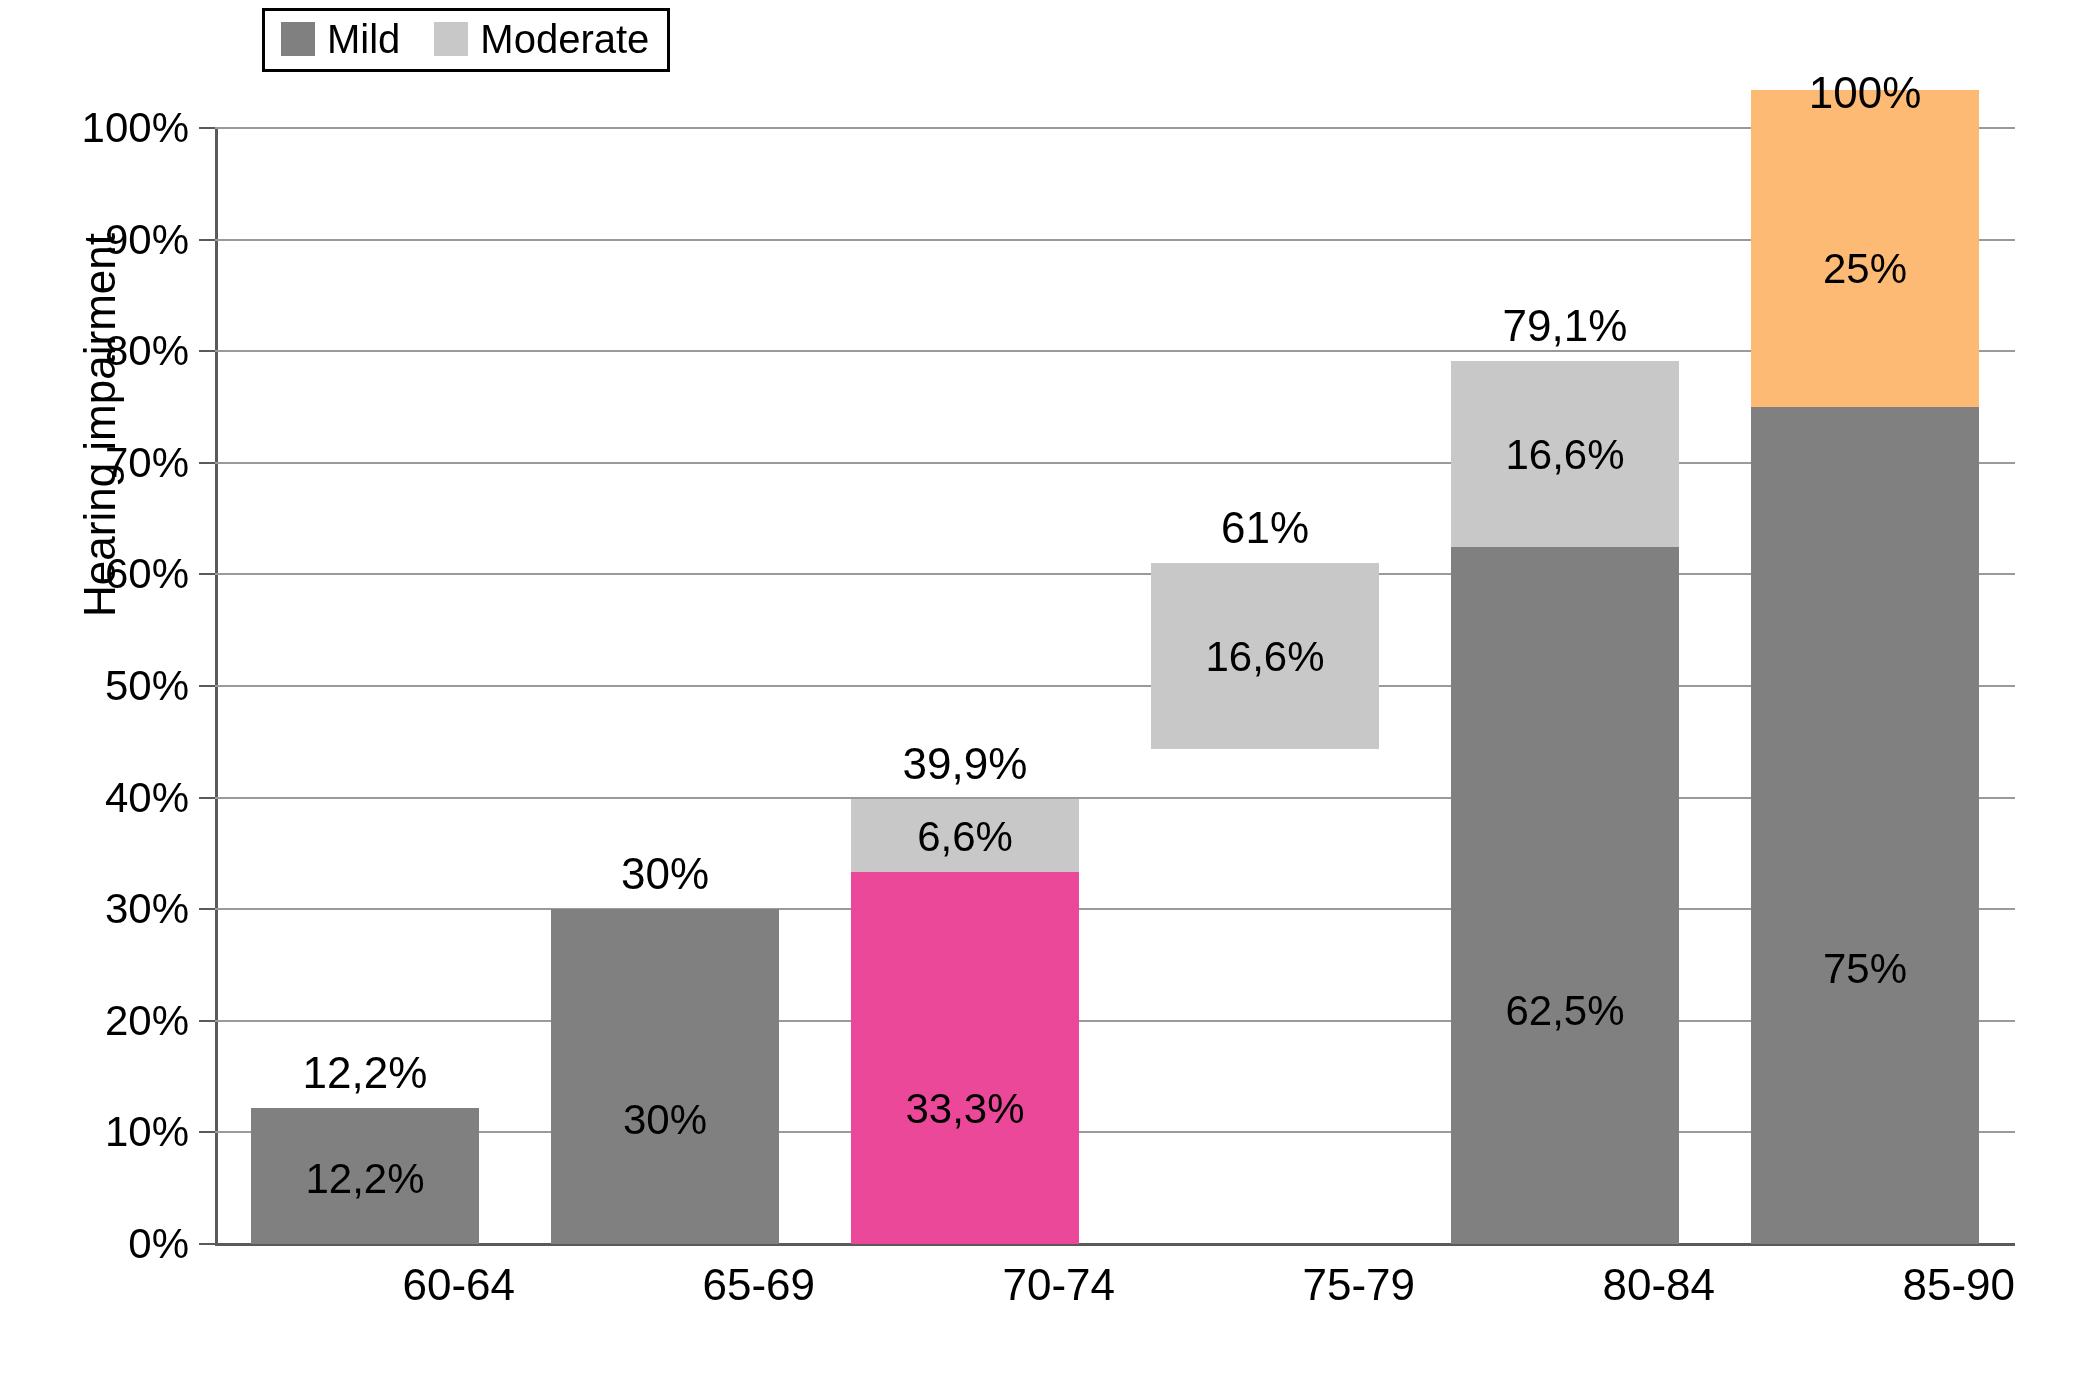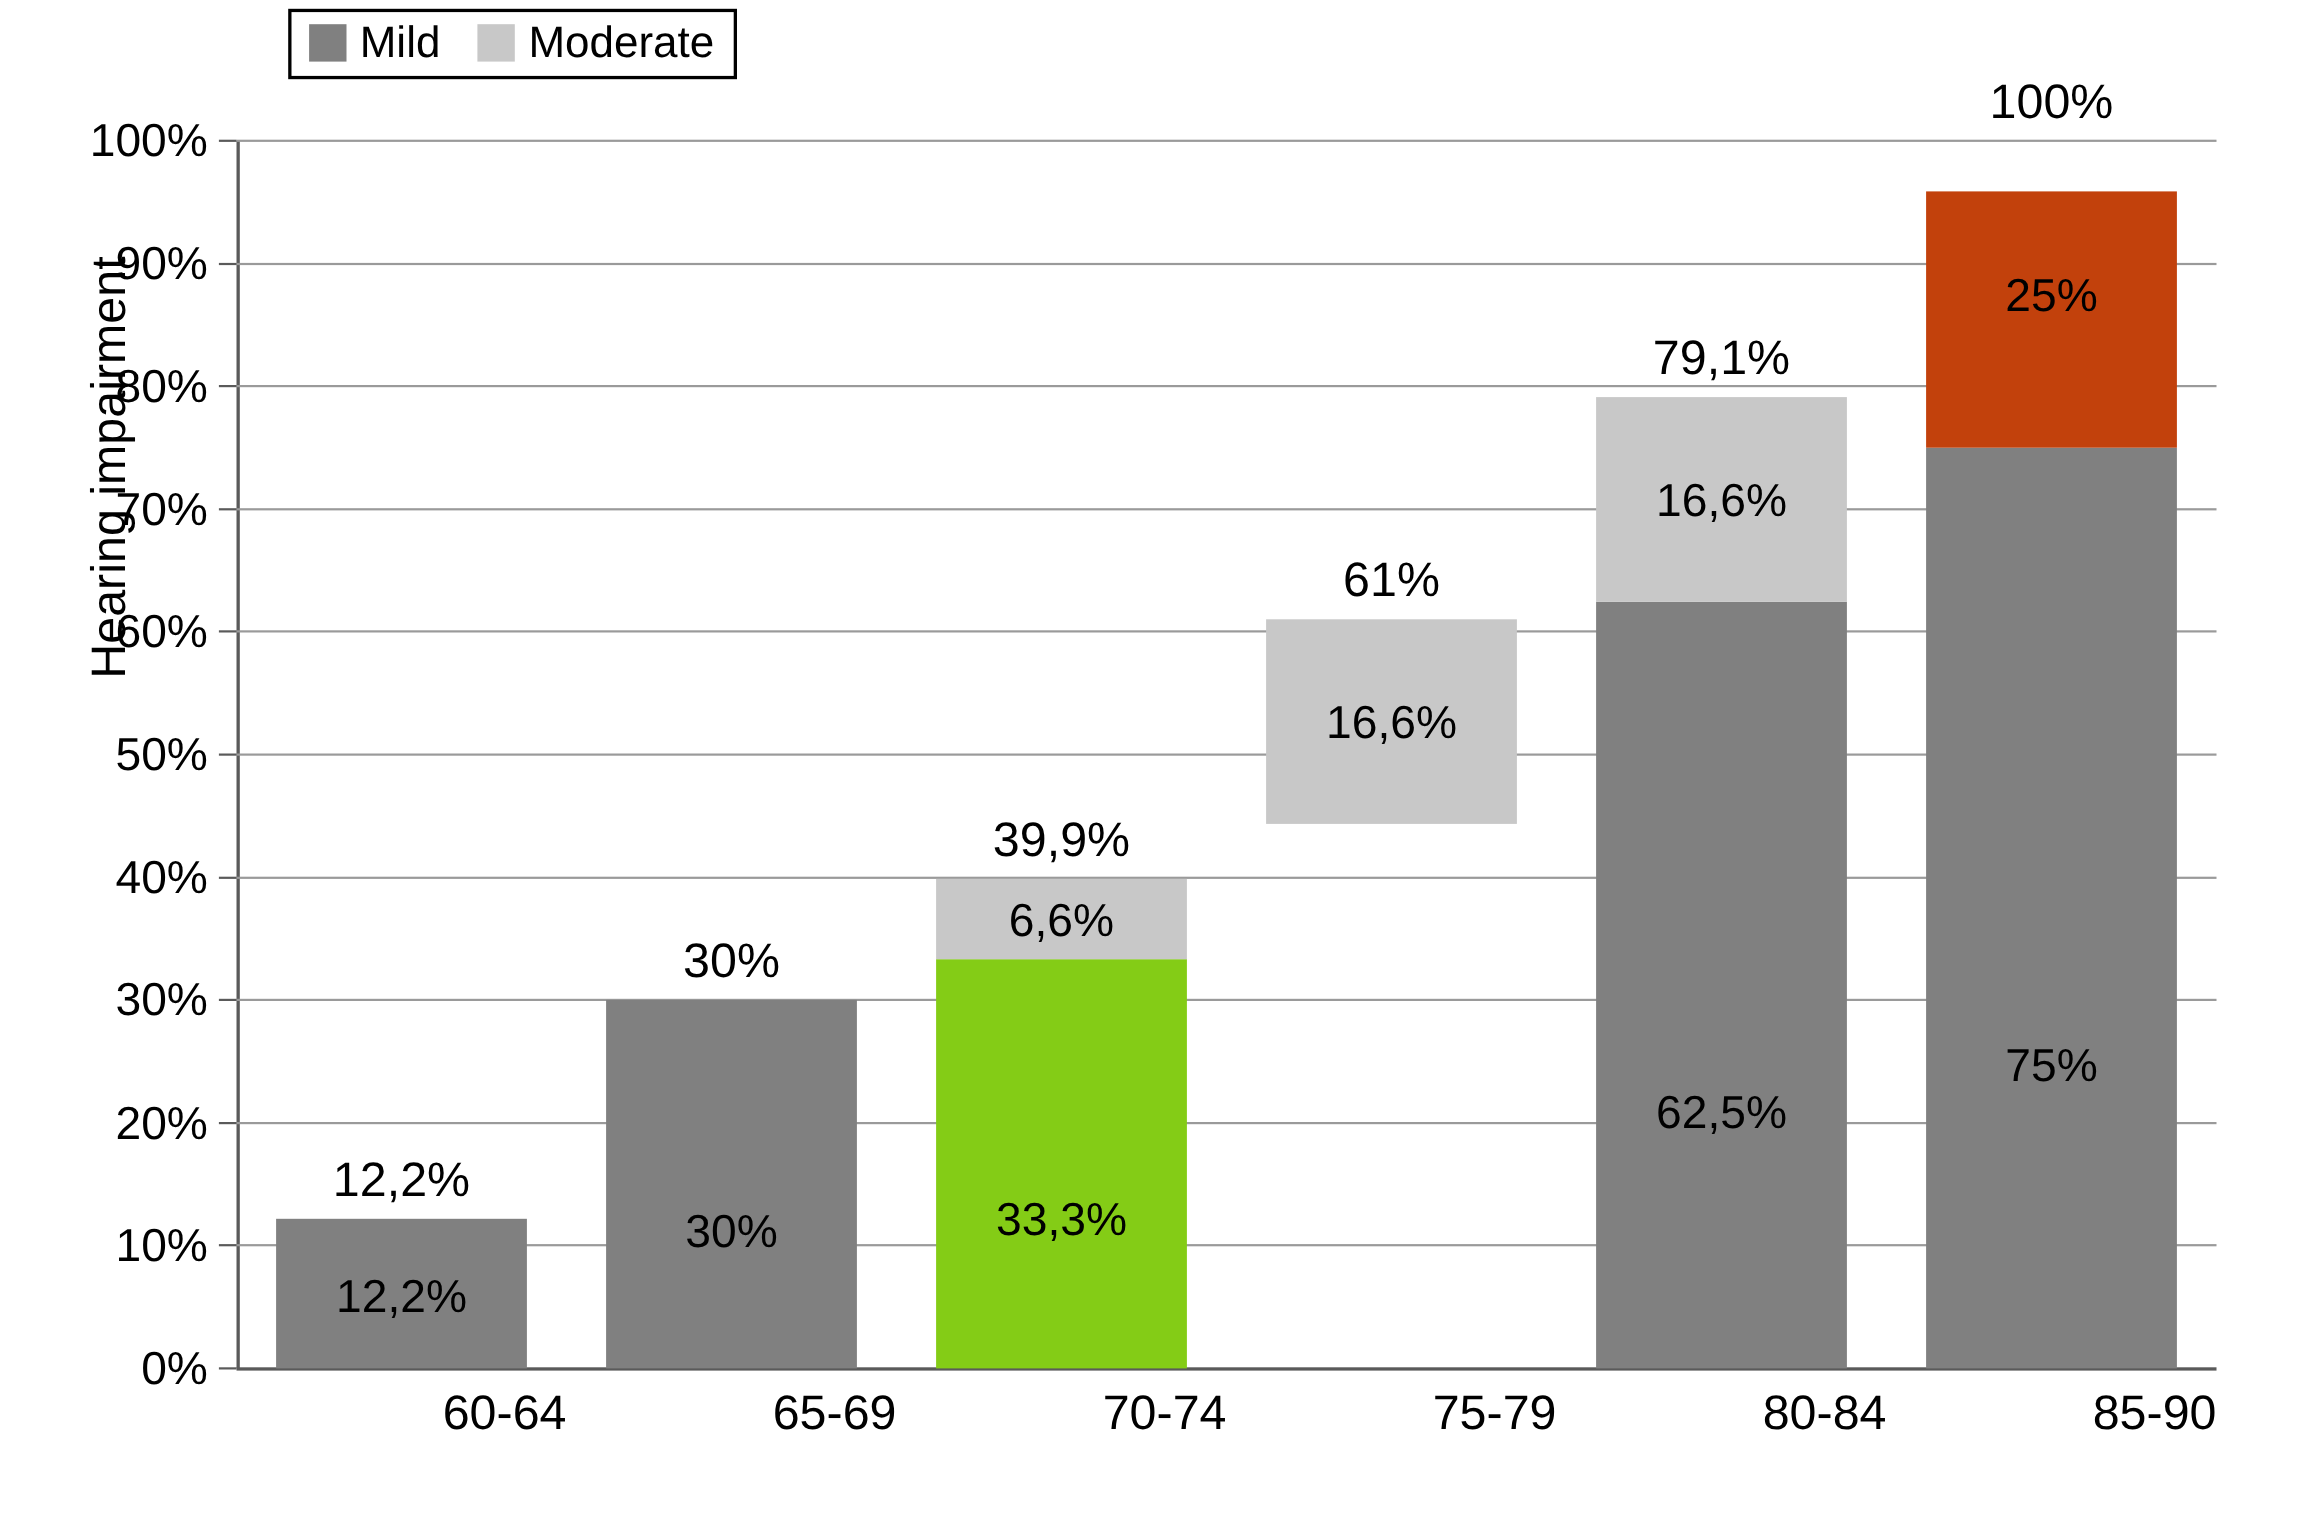--- a/index.html
+++ b/index.html
@@ -215,21 +215,21 @@
           </div>
           <div class="total-label" style="bottom: 146.152px;">12,2%</div>
         </div>
         <div class="bar-group" style="left: 336px; width: 228px; height: 1116px;">
           <div class="seg" style="bottom: 0px; height: 334.8px; background: rgb(128, 128, 128);">
             <div class="seg-label" style="bottom: 100.44px;">30%</div>
           </div>
           <div class="total-label" style="bottom: 344.8px;">30%</div>
         </div>
         <div class="bar-group" style="left: 636px; width: 228px; height: 1116px;">
-          <div class="seg" style="bottom: 0px; height: 371.628px; background: #84cc16;">
+          <div class="seg" style="bottom: 0px; height: 371.628px; background: #ec4899;">
             <div class="seg-label" style="bottom: 111.488px;">33,3%</div>
           </div>
           <div class="seg" style="bottom: 371.628px; height: 73.656px; background: rgb(200, 200, 200);">
             <div class="seg-label" style="bottom: 11.828px;">6,6%</div>
           </div>
           <div class="total-label" style="bottom: 455.284px;">39,9%</div>
         </div>
         <div class="bar-group" style="left: 936px; width: 228px; height: 1116px;">
           <div class="seg" style="bottom: 495.504px; height: 185.256px; background: rgb(200, 200, 200);">
             <div class="seg-label" style="bottom: 67.628px;">16,6%</div>
@@ -242,21 +242,21 @@
           </div>
           <div class="seg" style="bottom: 697.5px; height: 185.256px; background: rgb(200, 200, 200);">
             <div class="seg-label" style="bottom: 67.628px;">16,6%</div>
           </div>
           <div class="total-label" style="bottom: 892.756px;">79,1%</div>
         </div>
         <div class="bar-group" style="left: 1536px; width: 228px; height: 1116px;">
           <div class="seg" style="bottom: 0px; height: 837px; background: rgb(128, 128, 128);">
             <div class="seg-label" style="bottom: 251.1px;">75%</div>
           </div>
-          <div class="seg" style="bottom: 837px; height: 233px; background: #c2410c;">
+          <div class="seg" style="bottom: 837px; height: 317px; background: #fdba74;">
             <div class="seg-label" style="bottom: 114.5px;">25%</div>
           </div>
           <div class="total-label" style="bottom: 1126px;">100%</div>
         </div>
       </div>
   </div>
 
   <div id="xticks">
       <div class="xtick-label" style="left: 215px; width: 300px;">60-64</div>
       <div class="xtick-label" style="left: 515px; width: 300px;">65-69</div>

